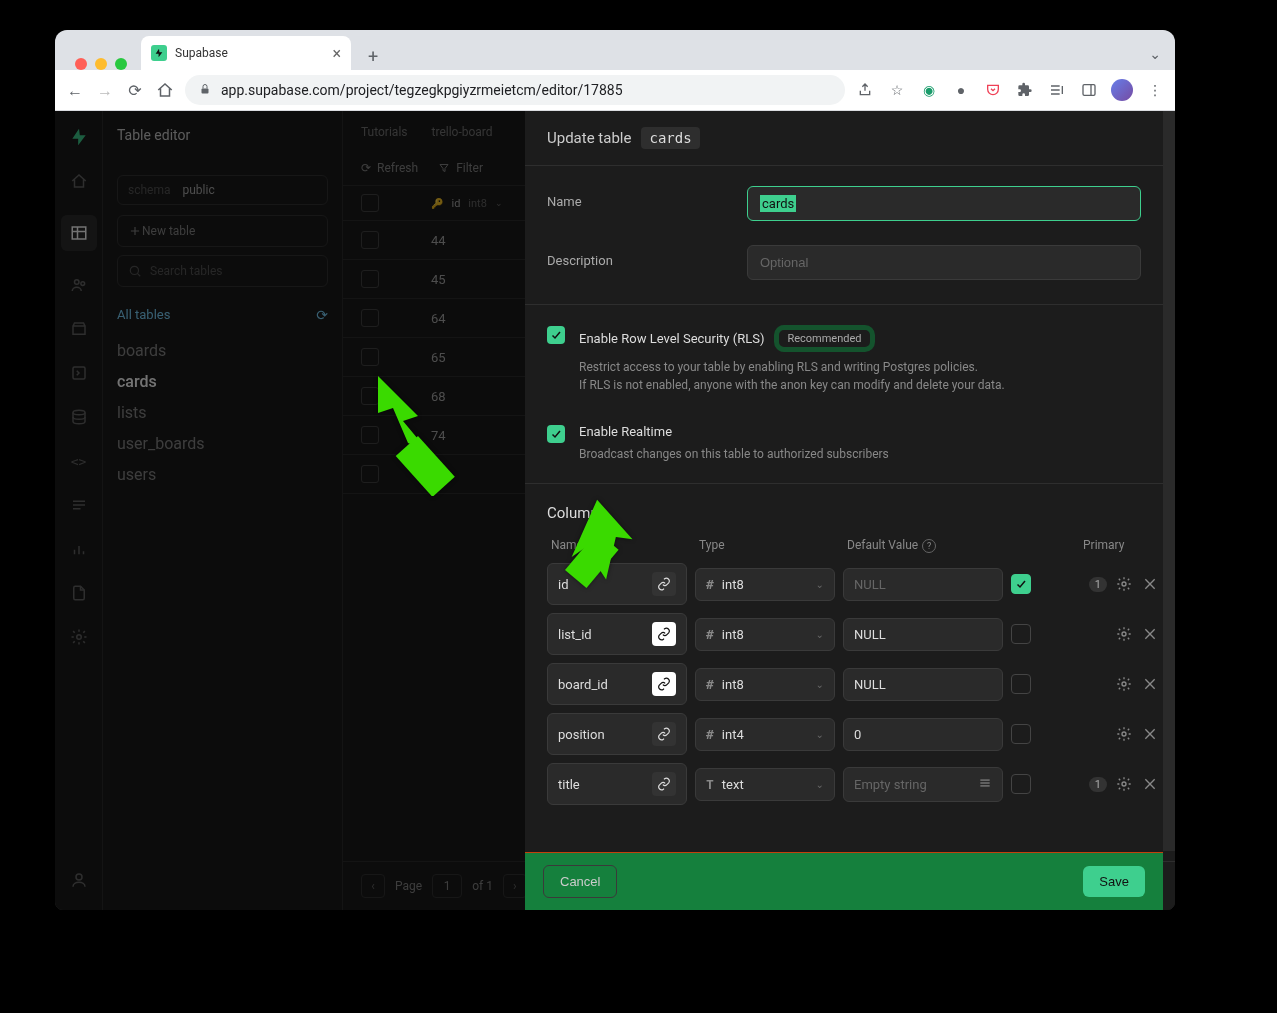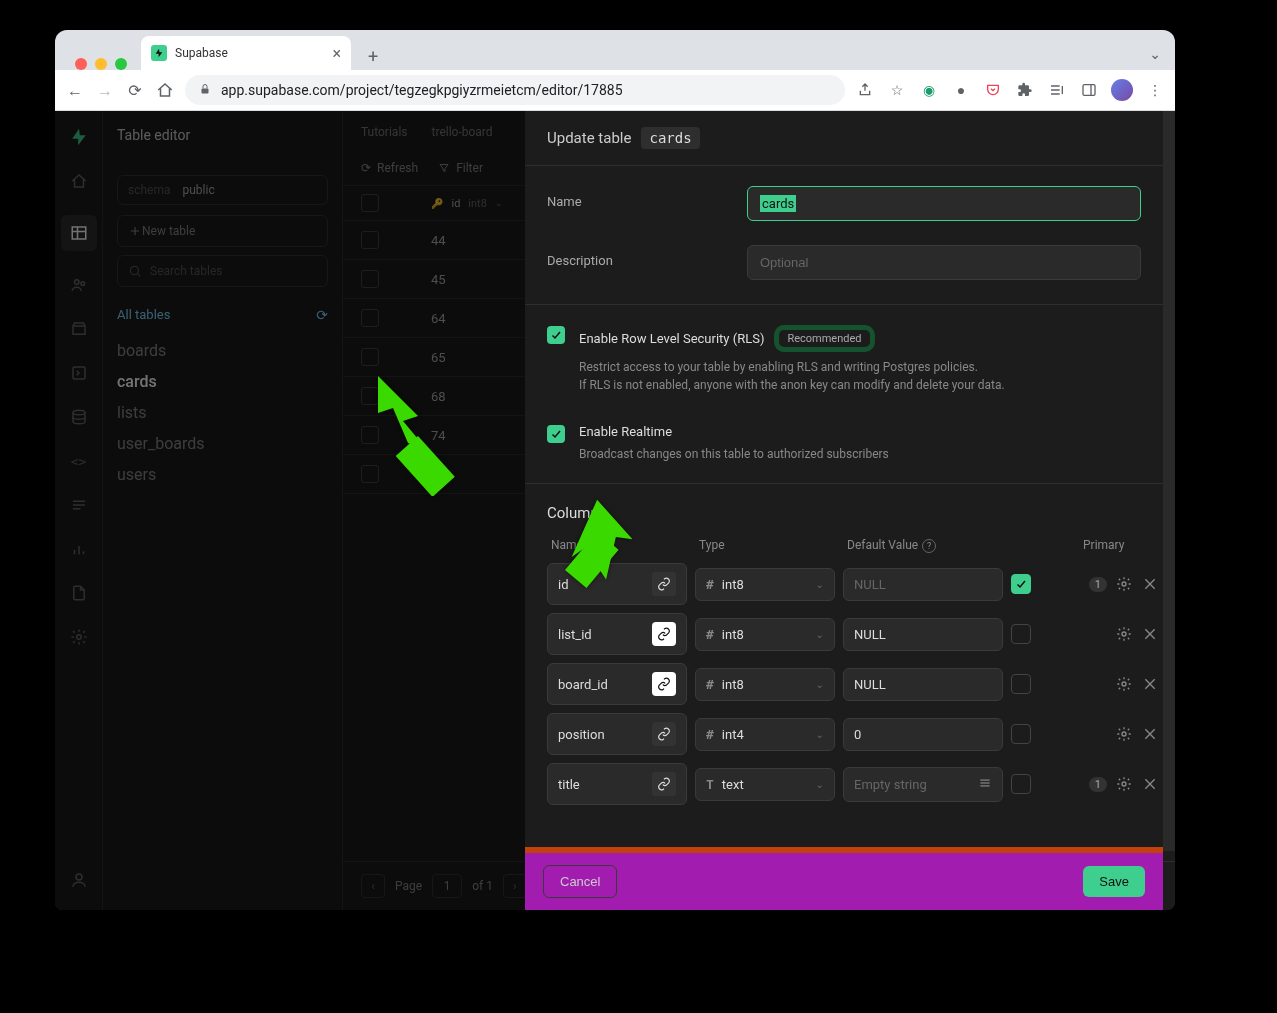--- a/index.html
+++ b/index.html
@@ -261,25 +261,25 @@
 .col-input .chevron { margin-left: auto; color: #666; font-size: 10px; }
 .col-input.placeholder { color: #666; }
 .col-input .list-icon { margin-left: auto; color: #888; }
 .primary-cb { width: 20px; height: 20px; border: 1px solid #444; border-radius: 4px; display: flex; align-items: center; justify-content: center; }
 .primary-cb.checked { background: #3ecf8e; border-color: #3ecf8e; }
 .primary-cb.checked svg { width: 12px; height: 12px; stroke: #111; stroke-width: 3; fill: none; }
 .col-actions { display: flex; align-items: center; gap: 8px; justify-content: flex-end; }
 .badge-count { background: #333; color: #aaa; border-radius: 10px; padding: 1px 6px; font-size: 11px; }
 .action-icon { color: #888; width: 18px; height: 18px; display: flex; align-items: center; justify-content: center; }
 .panel-footer {
-  border-top: 6px solid #c2410c;
+  border-top: 1px solid #c2410c;
   padding: 12px 18px;
   display: flex;
   align-items: center;
-  background: #a21caf;
+  background: #15803d;
 }
 .btn { padding: 8px 16px; border-radius: 6px; font-size: 13px; cursor: pointer; }
 .btn-cancel { border: 1px solid #3a3a3a; color: #ccc; background: transparent; }
 .btn-save { background: #3ecf8e; color: #111; margin-left: auto; border: none; font-weight: 500; }
 
 .arrow-annotation {
   position: absolute;
   pointer-events: none;
 }
 .arrow-annotation svg { filter: drop-shadow(0 0 2px rgba(0,0,0,0.5)); }

